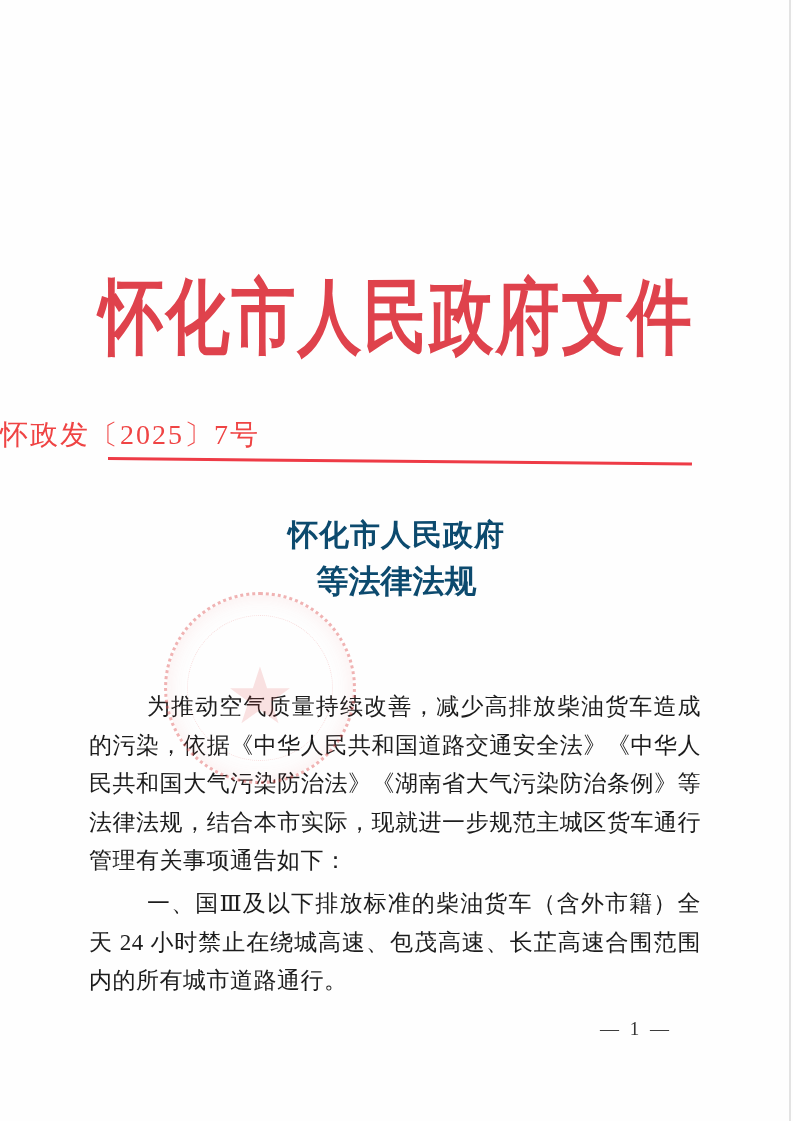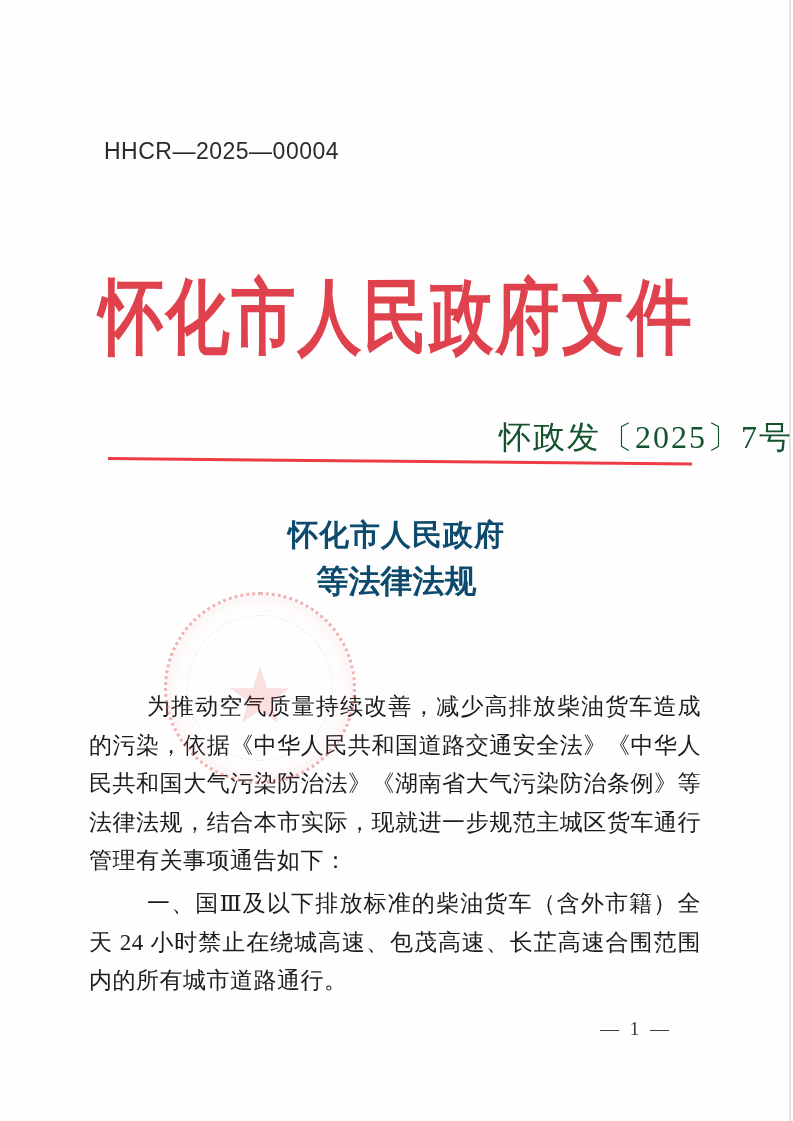--- a/index.html
+++ b/index.html
@@ -48,24 +48,24 @@
     letter-spacing: 2px;
     transform: scaleY(1.28);
     transform-origin: center top;
     white-space: nowrap;
   }
   .doc-number {
     position: absolute;
     left: 0;
     top: 416px;
     width: 100%;
-    text-align: right;
-    font-size: 32px;
+    text-align: left;
+    font-size: 28px;
     letter-spacing: 2px;
-    color: #14532d;
+    color: #ef4444;
   }
   .red-rule {
     position: absolute;
     left: 108px;
     top: 457px;
     width: 584px;
     height: 3px;
     background: #ee3b46;
     transform: rotate(0.55deg);
     transform-origin: left center;
@@ -149,21 +149,20 @@
     font-family: "DejaVu Sans", sans-serif;
     font-size: 78px;
     color: rgba(222, 77, 77, 0.16);
   }
 </style>
 </head>
 <body>
 
 <div class="page">
 
-  <div class="doc-id">HHCR—2025—00004</div>
 
   <div class="banner-title">怀化市人民政府文件</div>
 
   <div class="doc-number">怀政发〔2025〕7号</div>
 
   <div class="red-rule"></div>
 
   <div class="notice-title">
     <div class="t-line1">怀化市人民政府</div>
     <div class="t-line3">等法律法规</div>

